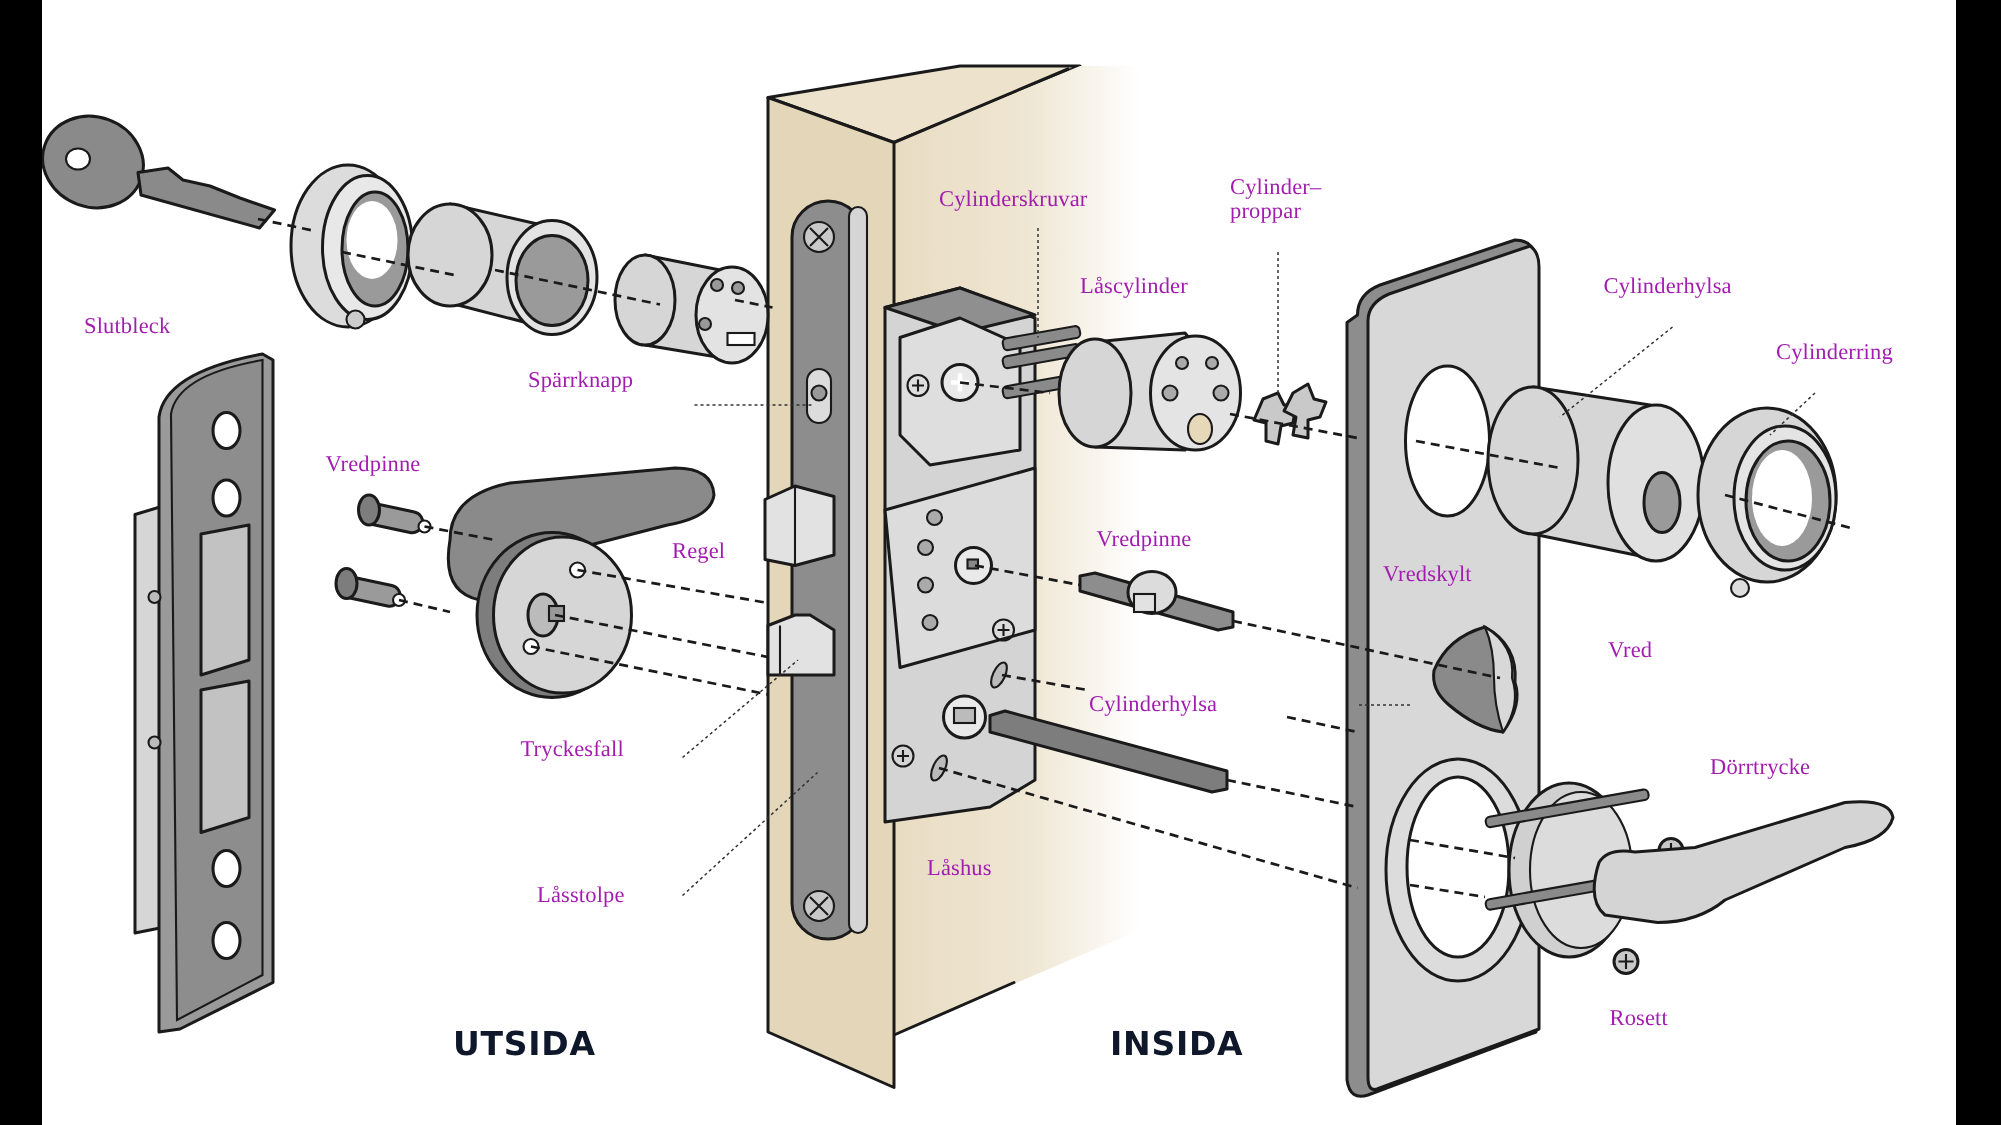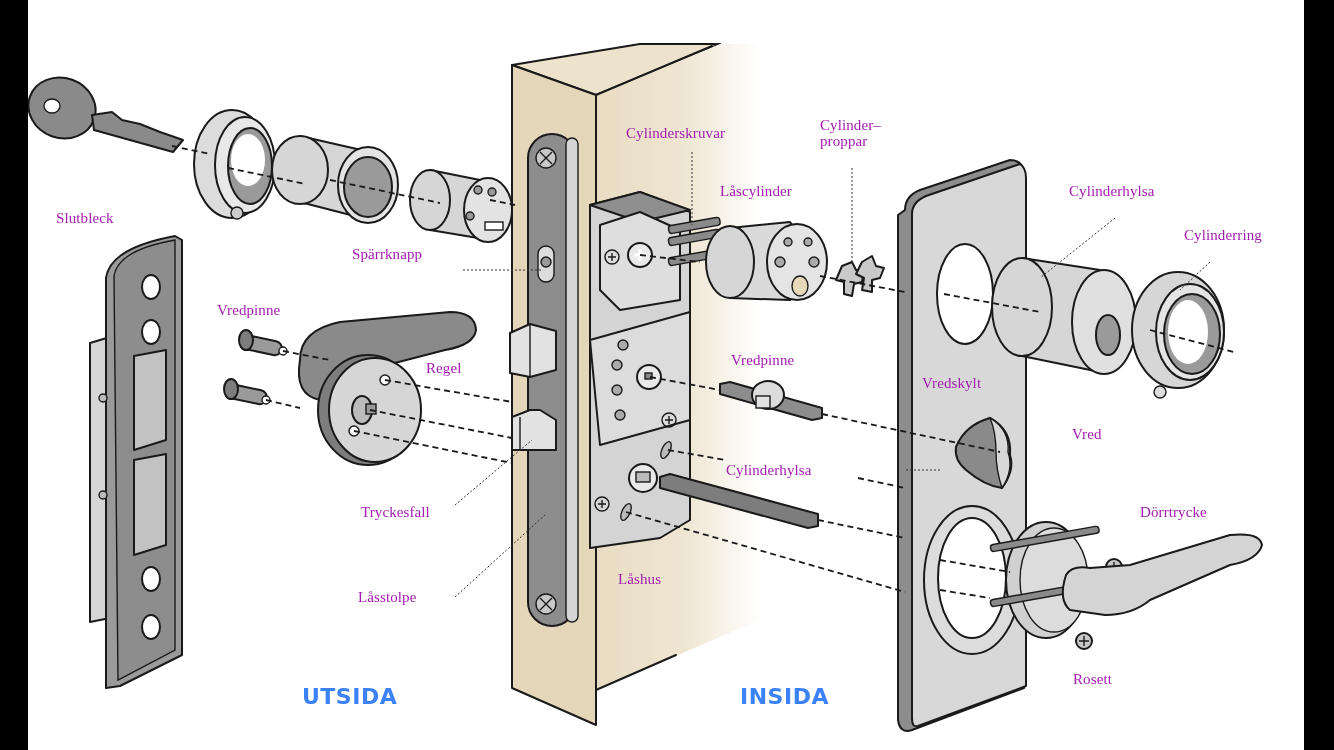--- a/index.html
+++ b/index.html
@@ -1,20 +1,20 @@
 <!DOCTYPE html>
 <html><head>
 <meta charset="utf-8">
 <style>
   html,body{margin:0;padding:0;background:#000;}
   body{width:1334px;height:750px;overflow:hidden;position:relative;font-family:"DejaVu Sans","Liberation Sans",sans-serif;}
   #canvas{position:absolute;left:28px;top:0;width:1276px;height:750px;background:#ffffff;overflow:hidden;}
   #art{position:absolute;left:0;top:0;}
   .lbl{position:absolute;font-size:15px;color:#a21caf;white-space:nowrap;line-height:1.05;letter-spacing:0.1px;font-family:Liberation Serif, serif;}
-  .side{position:absolute;font-size:22px;font-weight:bold;color:#3b82f6;letter-spacing:0.5px;}
+  .side{position:absolute;font-size:22px;font-weight:bold;color:#0f172a;letter-spacing:0.5px;}
   .stroke{stroke:#1a1a1a;stroke-width:2;stroke-linejoin:round;stroke-linecap:round;}
   .thin{stroke:#1a1a1a;stroke-width:1.4;}
   .dash{stroke:#1a1a1a;stroke-width:1.8;stroke-dasharray:6 4;fill:none;}
   .leader{stroke:#333;stroke-width:1;stroke-dasharray:2 2;fill:none;}
 </style>
 </head>
 <body>
 
 <div id="canvas">
 <svg id="art" width="1276" height="750" viewBox="28 0 1276 750">
@@ -250,22 +250,22 @@
     <path class="leader" d="M852,168 L852,262"></path>
     <path class="leader" d="M1115,218 L1040,278"></path>
     <path class="leader" d="M1210,262 L1180,290"></path>
     <path class="leader" d="M940,470 L905,470"></path>
   </g>
 </svg>
 
   <div class="lbl" style="left:28px;top:211px;">Slutbleck</div>
   <div class="lbl" style="left:189px;top:303px;">Vredpinne</div>
   <div class="lbl" style="left:324px;top:247px;">Spärrknapp</div>
-  <div class="lbl" style="left:398px;top:361px;">Regel</div>
-  <div class="lbl" style="left:333px;top:493px;margin-top:12px;">Tryckesfall</div>
+  <div class="lbl" style="left:420px;top:361px;">Regel</div>
+  <div class="lbl" style="left:319px;top:493px;">Tryckesfall</div>
   <div class="lbl" style="left:330px;top:590px;">Låsstolpe</div>
   <div class="lbl" style="left:598px;top:126px;">Cylinderskruvar</div>
   <div class="lbl" style="left:692px;top:184px;">Låscylinder</div>
   <div class="lbl" style="left:792px;top:118px;white-space:pre-line;">Cylinder–
 proppar</div>
   <div class="lbl" style="left:1026px;top:184px;margin-left:15px;">Cylinderhylsa</div>
   <div class="lbl" style="left:1156px;top:228px;">Cylinderring</div>
   <div class="lbl" style="left:703px;top:353px;text-align:center;">Vredpinne</div>
   <div class="lbl" style="left:894px;top:376px;">Vredskylt</div>
   <div class="lbl" style="left:1044px;top:427px;">Vred</div>

